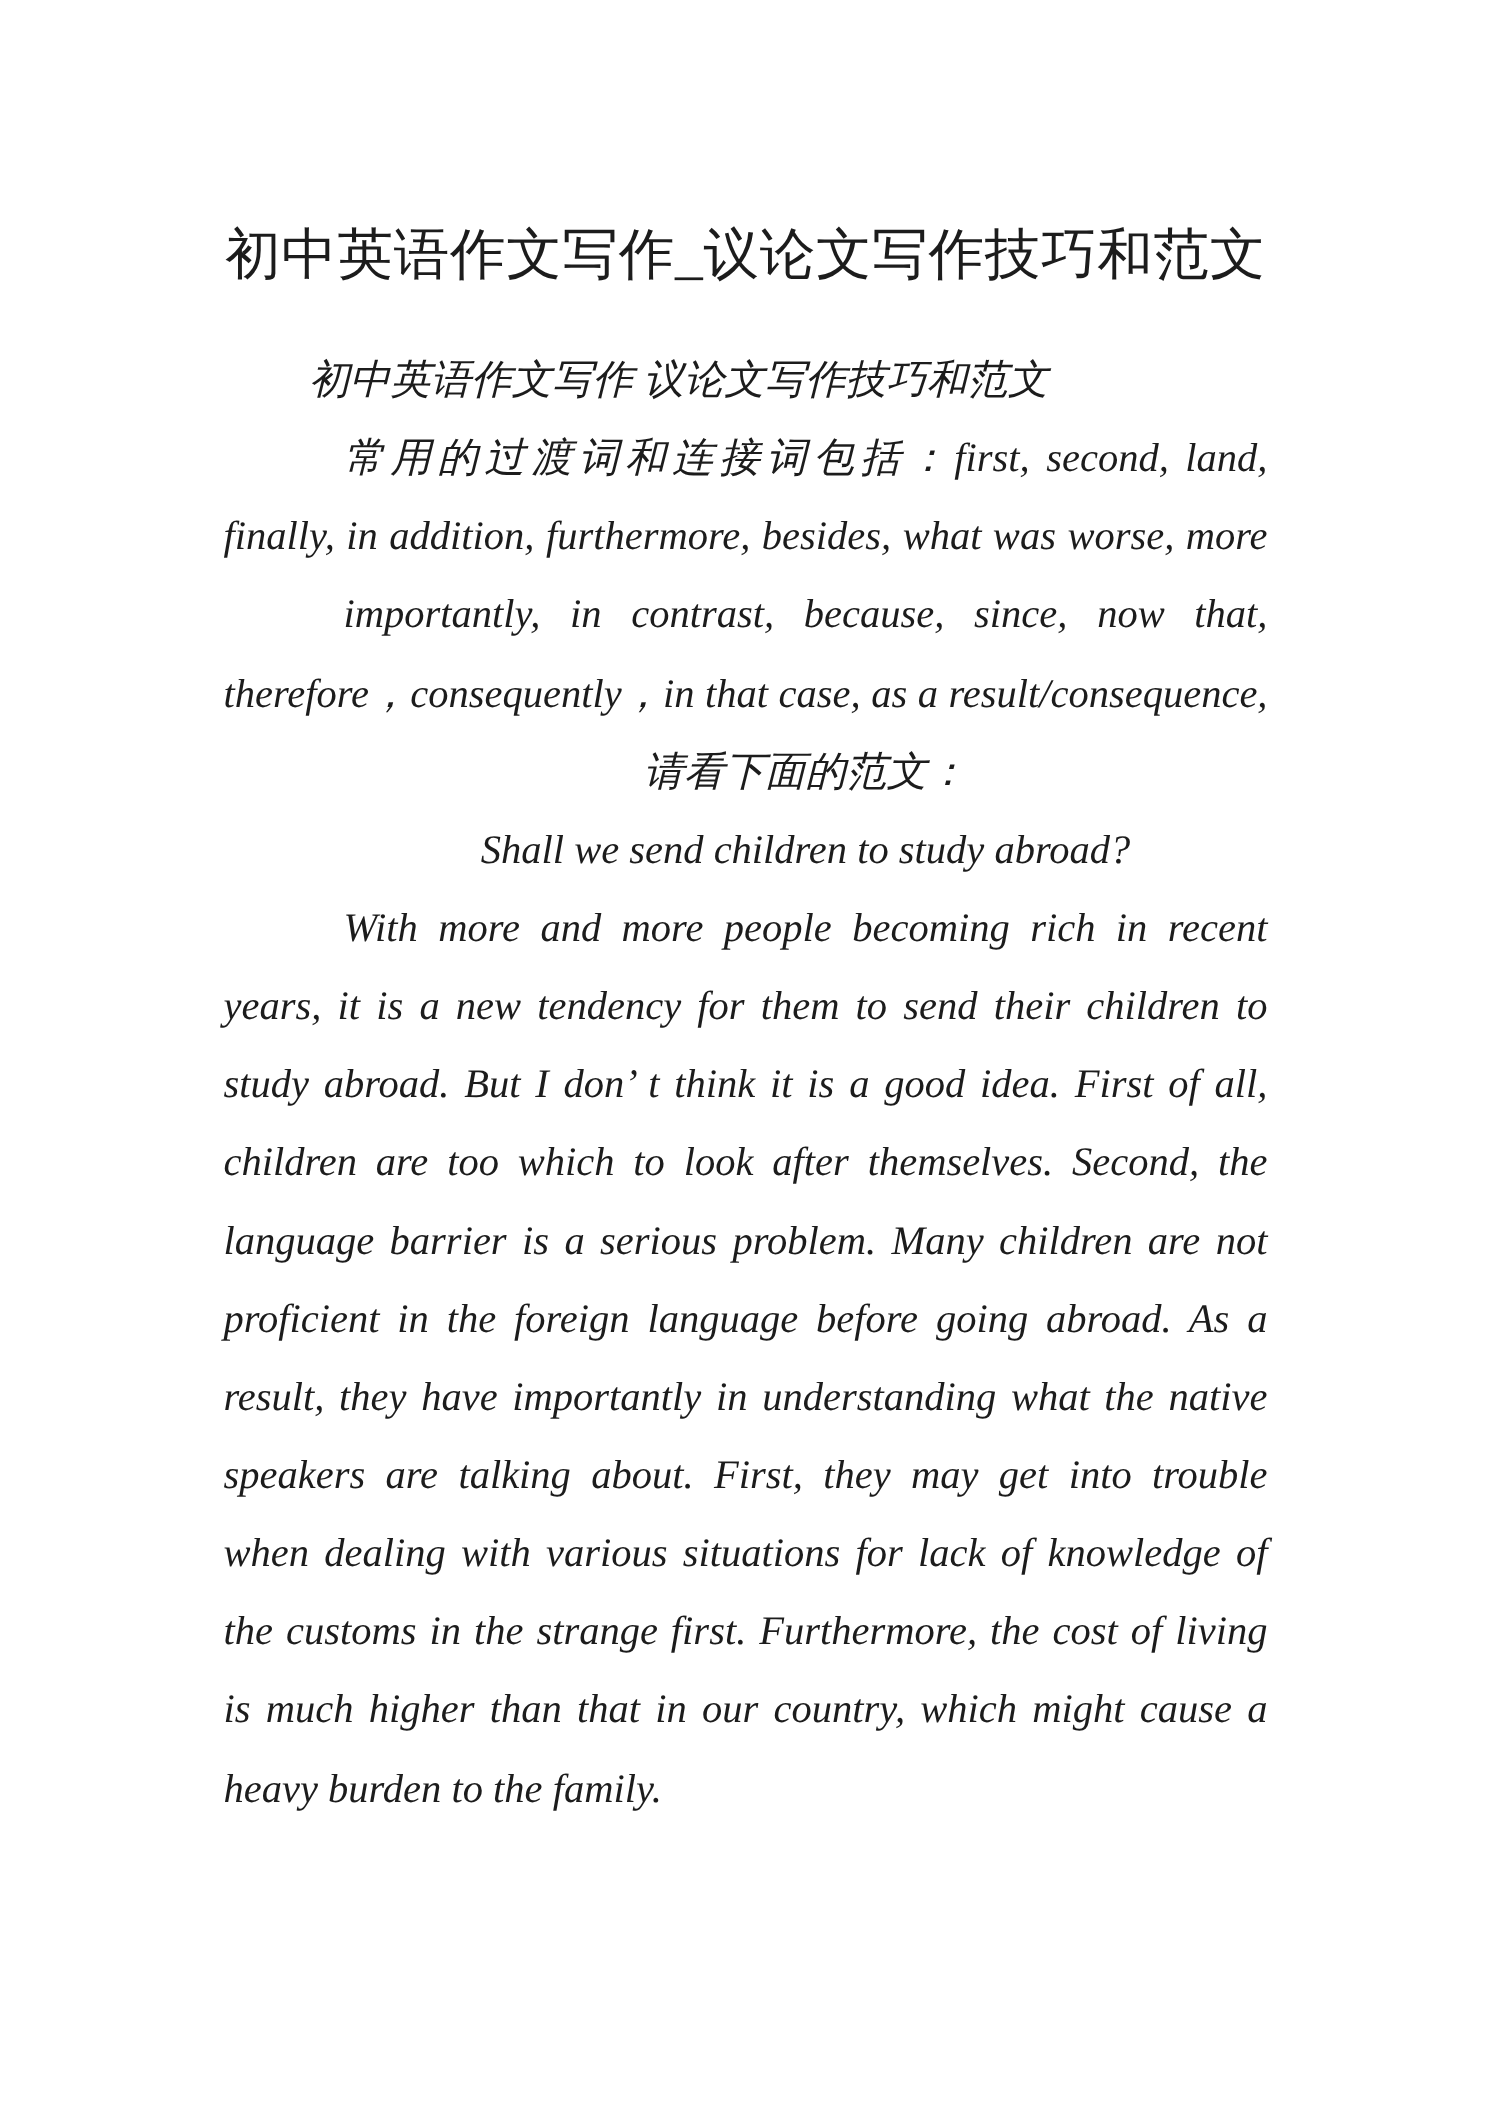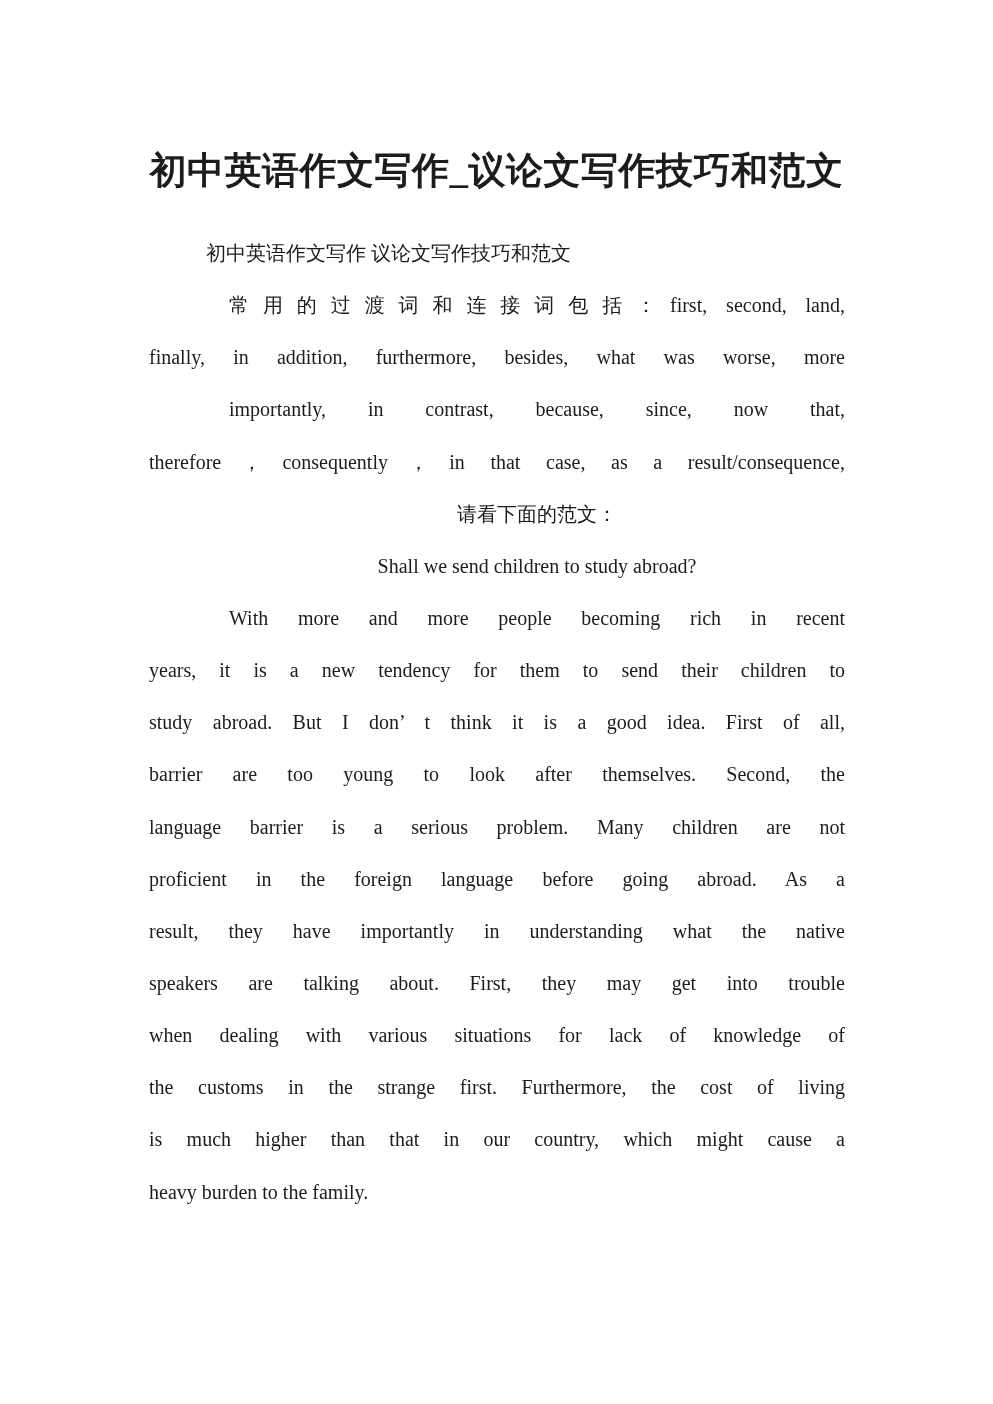--- a/index.html
+++ b/index.html
@@ -20,38 +20,39 @@
     height: 1404px;
     background: #ffffff;
   }
   .doc-title {
     position: absolute;
     top: 118px;
     left: 149px;
     width: 695px;
     height: 56px;
     line-height: 56px;
-    text-align: center;
+    text-align: right;
     font-size: 37px;
-    font-weight: bold;
+    font-weight: normal;
     letter-spacing: 0.5px;
     white-space: nowrap;
   }
   .body-lines {
     position: absolute;
     top: 227px;
     left: 149px;
     width: 696px;
   }
   .line {
     height: 52.15px;
     line-height: 52.15px;
-    font-size: 20px;
+    font-size: 27px;
     text-align: left;
     white-space: normal;
+    font-style: italic;
   }
   .line.just {
     text-align: justify;
     text-align-last: justify;
   }
   .line.ind-md {
     text-indent: 57px;
   }
   .line.ind-lg {
     text-indent: 80px;
@@ -69,21 +70,21 @@
     <div class="line ind-md">初中英语作文写作  议论文写作技巧和范文</div>
     <div class="line ind-lg just">常用的过渡词和连接词包括：first, second, land,</div>
     <div class="line just">finally, in addition, furthermore, besides, what was worse, more</div>
     <div class="line ind-lg just">importantly, in contrast, because, since, now that,</div>
     <div class="line just">therefore，consequently，in that case, as a result/consequence,</div>
     <div class="line ind-lg">请看下面的范文：</div>
     <div class="line ind-lg">Shall we send children to study abroad?</div>
     <div class="line ind-lg just">With more and more people becoming rich in recent</div>
     <div class="line just">years, it is a new tendency for them to send their children to</div>
     <div class="line just">study abroad. But I don’ t think it is a good idea. First of all,</div>
-    <div class="line just">barrier are too young to look after themselves. Second, the</div>
+    <div class="line just">children are too which to look after themselves. Second, the</div>
     <div class="line just">language barrier is a serious problem. Many children are not</div>
     <div class="line just">proficient in the foreign language before going abroad. As a</div>
     <div class="line just">result, they have importantly in understanding what the native</div>
     <div class="line just">speakers are talking about. First, they may get into trouble</div>
     <div class="line just">when dealing with various situations for lack of knowledge of</div>
     <div class="line just">the customs in the strange first. Furthermore, the cost of living</div>
     <div class="line just">is much higher than that in our country, which might cause a</div>
     <div class="line">heavy burden to the family.</div>
   </div>
 

